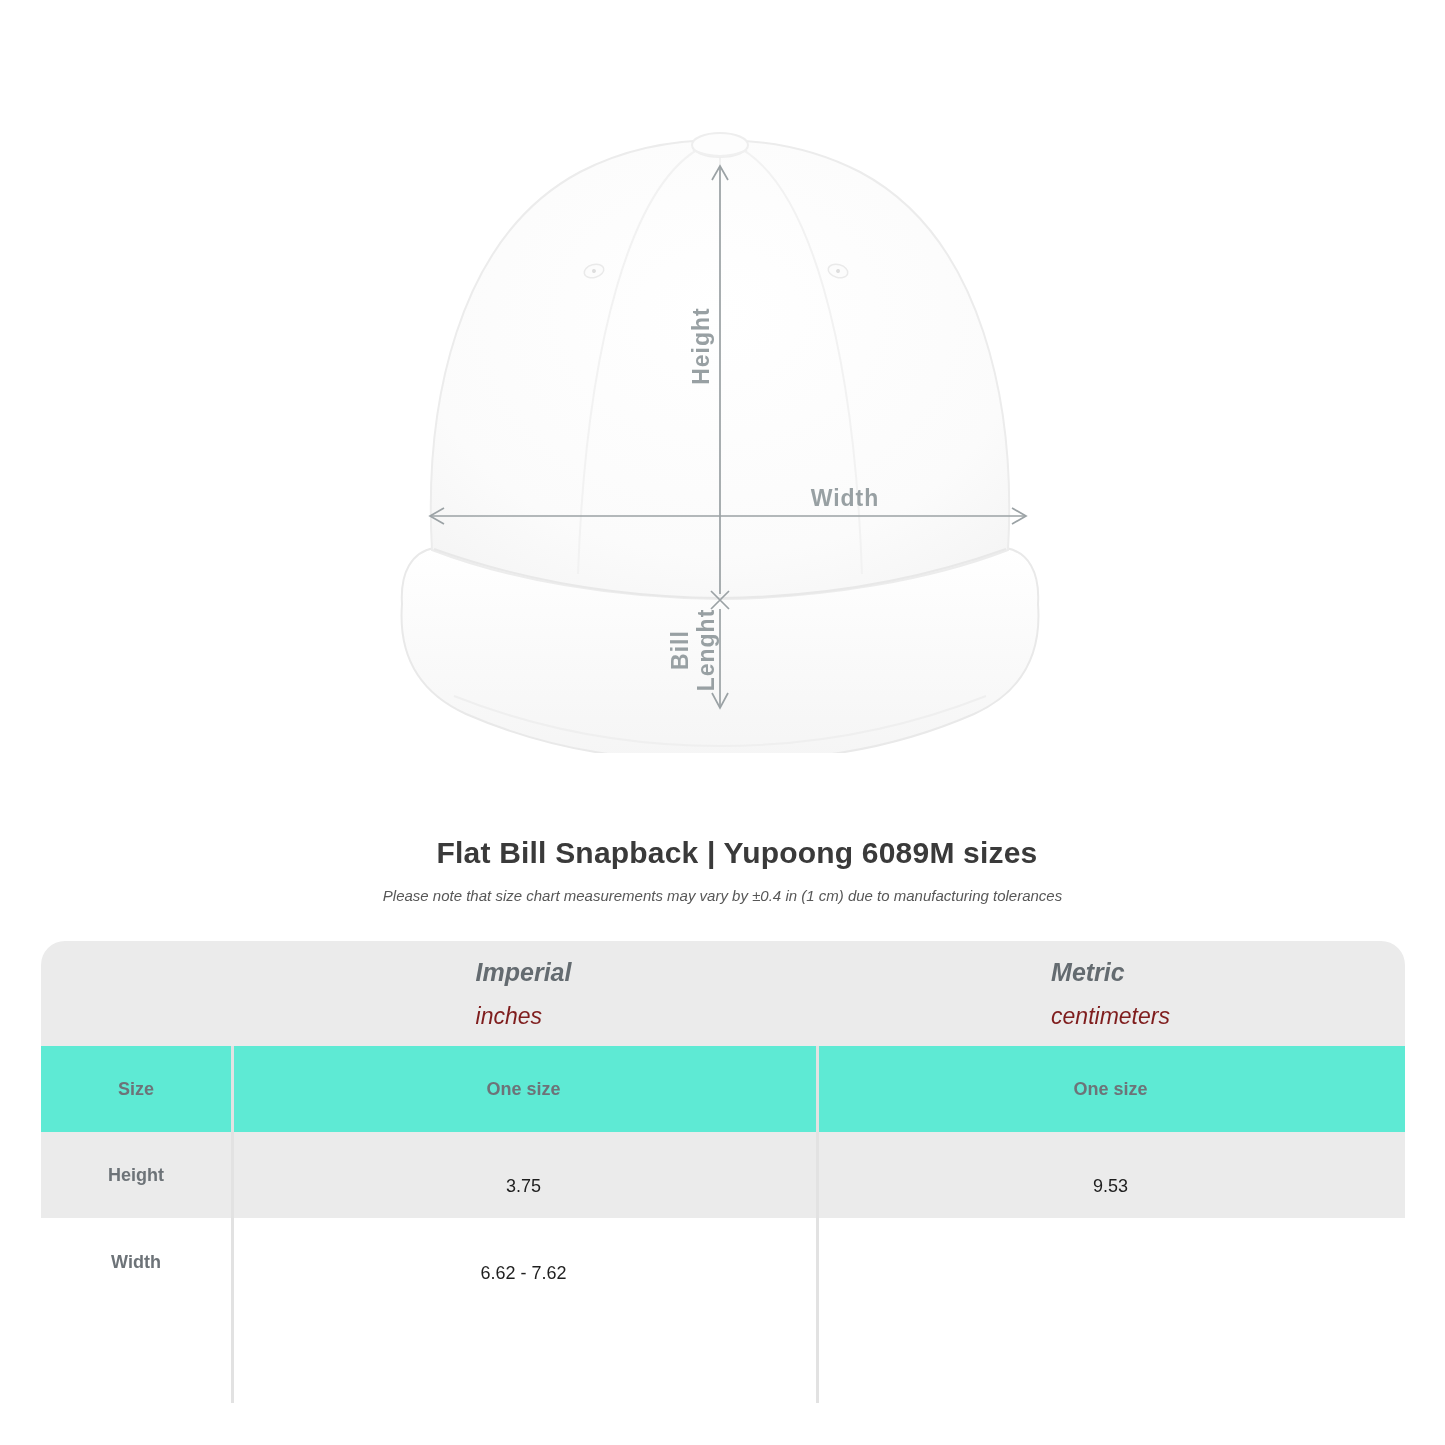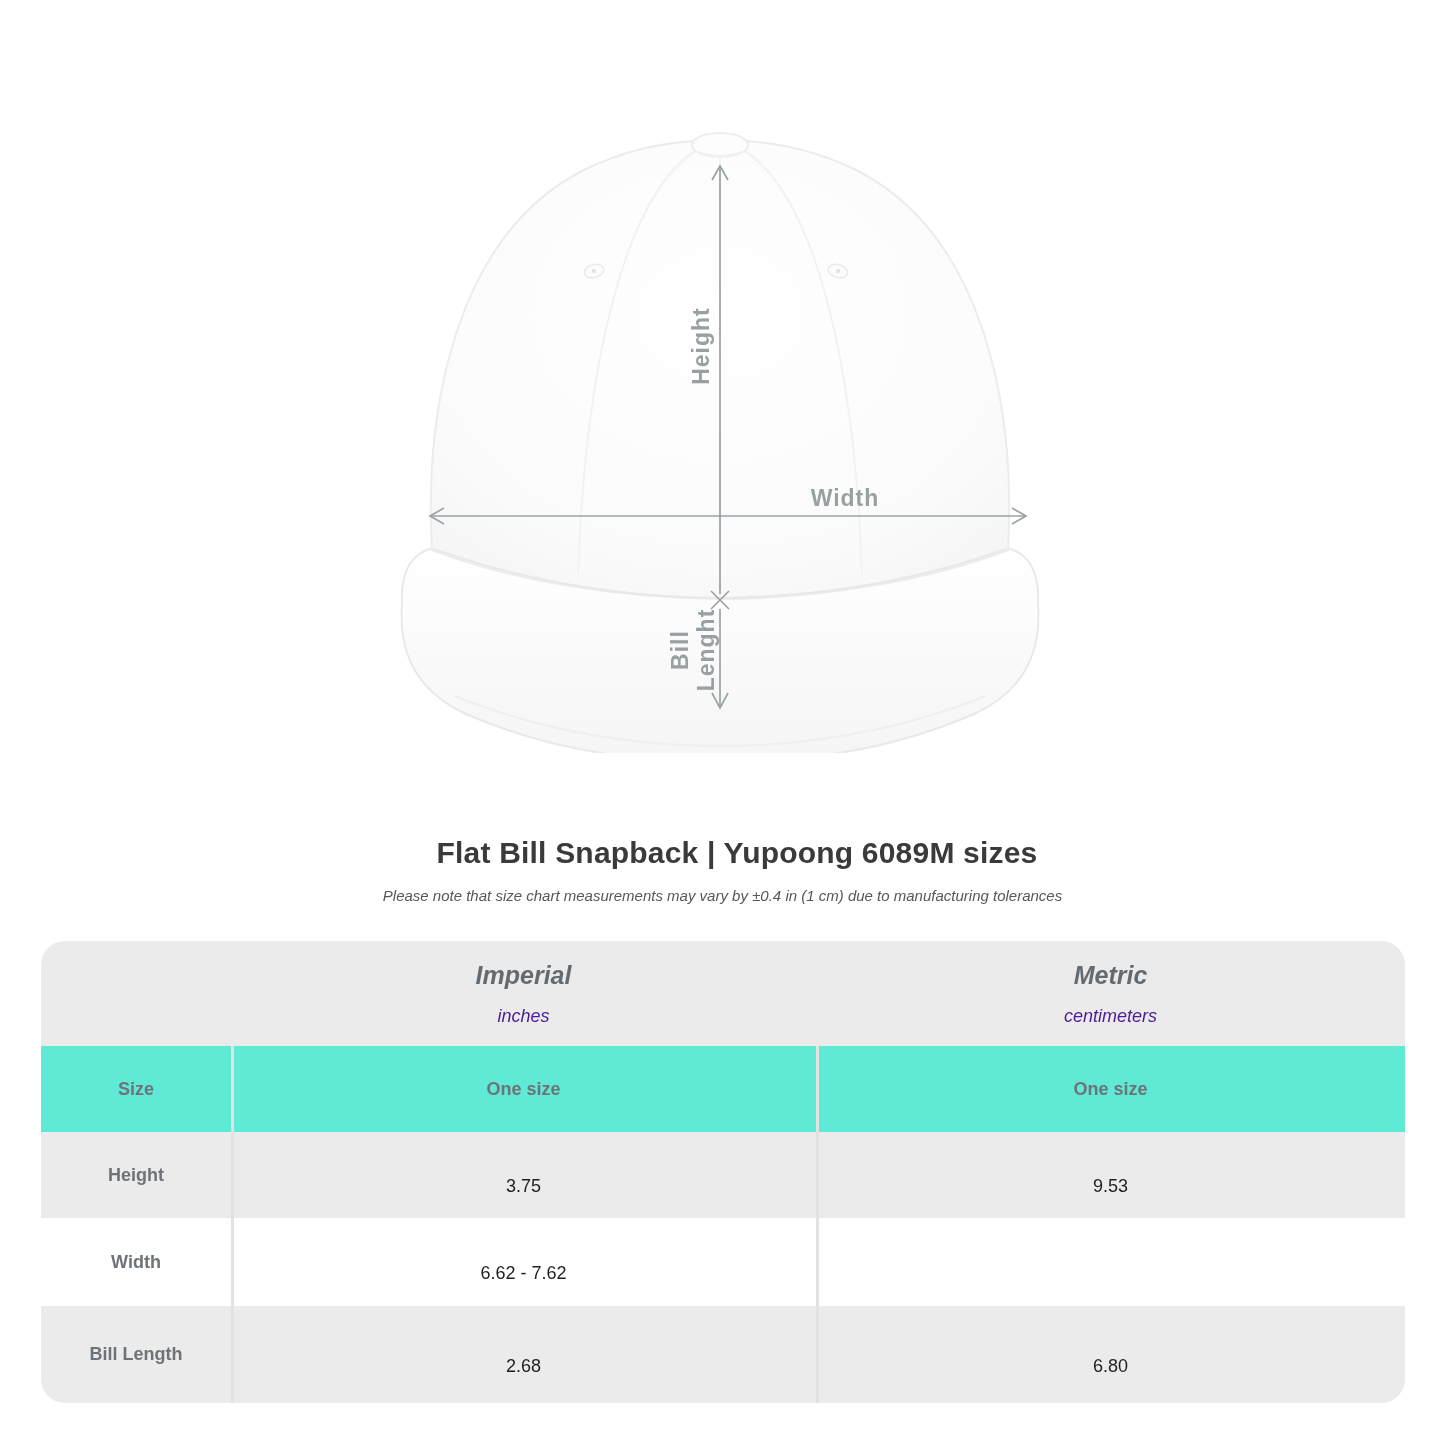--- a/index.html
+++ b/index.html
@@ -32,23 +32,23 @@
   
   .size-table { position: absolute; left: 41px; top: 941px; width: 1364px; height: 462px; }
   .thead {
     display: flex; height: 105px; background: #ebebeb;
     border-radius: 24px 24px 0 0;
   }
   .hcell { display: flex; align-items: center; justify-content: center; }
   .hcell.lab { width: 190px; }
   .hcell.imp { width: 585px; }
   .hcell.met { flex: 1; }
-  .hgroup { text-align: center; }
+  .hgroup { }
   .htitle { font-size: 25px; font-weight: bold; font-style: italic; color: #646b70; }
-  .hunit  { font-size: 18px; font-style: italic; color: #4c1d95; margin-top: 16px; }
+  .hunit  { font-size: 23px; font-style: italic; color: #7f1d1d; margin-top: 16px; }
 
   .trow { display: flex; }
   .trow.r0 { height: 86px; background: #5eead4; }
   .trow.r1 { height: 86px; background: #ebebeb; }
   .trow.r2 { height: 88px; background: #ffffff; }
   .trow.r3 { height: 97px; background: #ebebeb; border-radius: 0 0 24px 24px; }
   .cell { display: flex; align-items: center; justify-content: center; font-size: 18px; }
   .cell.lab { width: 190px; font-weight: bold; color: #6d7378; }
   .cell.imp { width: 585px; }
   .cell.met { flex: 1; }
@@ -170,23 +170,18 @@
       <div class="cell lab">Height</div>
       <div class="cell imp val">3.75</div>
       <div class="cell met val">9.53</div>
     </div>
 
     <div class="trow r2">
       <div class="cell lab">Width</div>
       <div class="cell imp val">6.62 - 7.62</div>
     </div>
 
-    <div class="trow r3">
-      <div class="cell lab">Bill Length</div>
-      <div class="cell imp val">2.68</div>
-      <div class="cell met val">6.80</div>
-    </div>
 
     <div class="vdiv d1"></div>
     <div class="vdiv d2"></div>
   </div>
 
 </div>
 
 </body></html>

